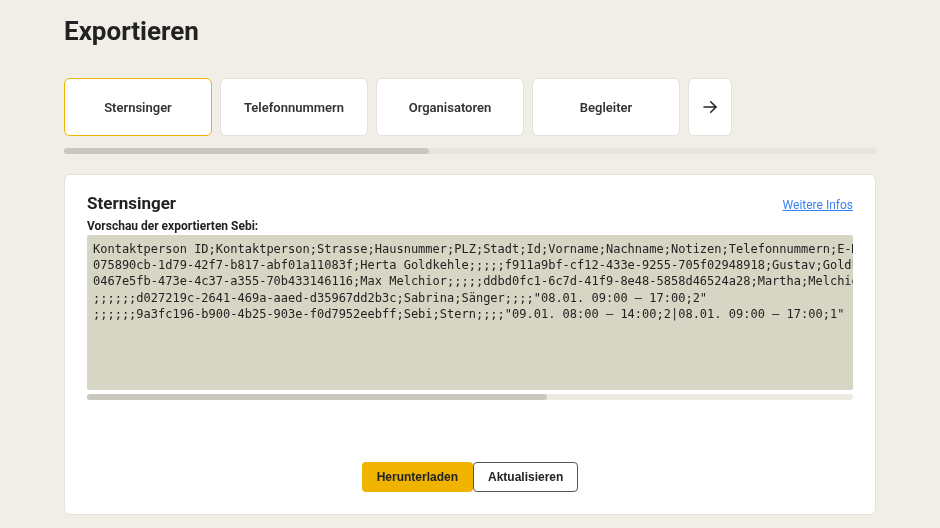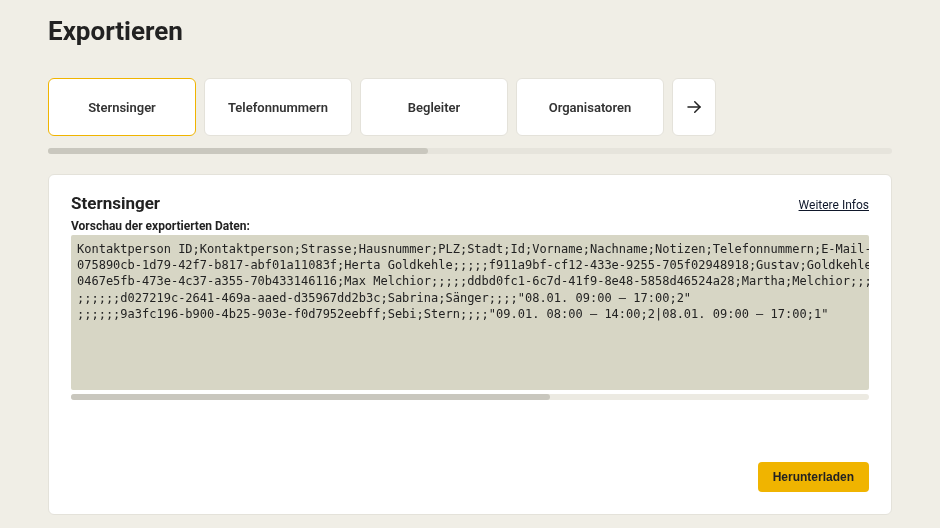--- a/index.html
+++ b/index.html
@@ -5,21 +5,21 @@
   * { box-sizing: border-box; margin: 0; padding: 0; }
   body {
     font-family: -apple-system, BlinkMacSystemFont, "Segoe UI", Roboto, Helvetica, Arial, sans-serif;
     background: #f0eee6;
     width: 940px;
     height: 528px;
     overflow: hidden;
     color: #222;
   }
   .page {
-    padding: 0 48px;
+    padding: 0 64px;
   }
   .page-title {
     font-size: 26px;
     font-weight: 700;
     margin-top: 16px;
     margin-bottom: 32px;
   }
   .tabs-wrapper {
     position: relative;
   }
@@ -86,21 +86,21 @@
     justify-content: space-between;
     margin-bottom: 6px;
   }
   .card-title {
     font-size: 17px;
     font-weight: 700;
   }
   .card-link {
     font-size: 12px;
     text-decoration: underline;
-    color: #0f172a;
+    color: #3b82f6;
     cursor: pointer;
   }
   .preview-label {
     font-size: 12px;
     font-weight: 700;
     margin-bottom: 2px;
   }
   .preview-box-wrapper {
     position: relative;
   }
@@ -127,21 +127,21 @@
     position: absolute;
     left: 0;
     top: 0;
     height: 6px;
     width: 60%;
     background: #c9c7be;
     border-radius: 3px;
   }
   .card-footer {
     display: flex;
-    justify-content: flex-end;
+    justify-content: center;
     align-items: center;
     margin-top: 62px;
   }
   .btn {
     display: inline-flex;
     align-items: center;
     justify-content: center;
     height: 30px;
     padding: 0 14px;
     font-size: 12px;
@@ -169,50 +169,51 @@
 
   <div class="tabs-wrapper">
     <div class="tabs-row">
       <div class="tab active">
         <span>Sternsinger</span>
       </div>
       <div class="tab">
         <span>Telefonnummern</span>
       </div>
       <div class="tab">
+        <span>Organisatoren</span>
+      </div>
+      <div class="tab">
         <span>Begleiter</span>
-      </div>
-      <div class="tab">
-        <span>Organisatoren</span>
       </div>
       <div class="tab-arrow" aria-label="weiter">
         <svg class="arrow-svg" viewBox="0 0 24 24" fill="none" stroke="#222" stroke-width="2" stroke-linecap="round" stroke-linejoin="round">
           <line x1="4" y1="12" x2="20" y2="12"></line>
           <polyline points="13 5 20 12 13 19"></polyline>
         </svg>
       </div>
     </div>
     <div class="tabs-scrollbar">
       <div class="tabs-scrollbar-thumb"></div>
     </div>
   </div>
 
   <div class="card">
     <div class="card-header">
       <div class="card-title">Sternsinger</div>
       <a class="card-link">Weitere Infos</a>
     </div>
-    <div class="preview-label">Vorschau der exportierten Daten:</div>
+    <div class="preview-label">Vorschau der exportierten Sebi:</div>
     <div class="preview-box-wrapper">
       <div class="preview-box" id="preview-box">Kontaktperson ID;Kontaktperson;Strasse;Hausnummer;PLZ;Stadt;Id;Vorname;Nachname;Notizen;Telefonnummern;E-Mail-Adressen;Eing
 075890cb-1d79-42f7-b817-abf01a11083f;Herta Goldkehle;;;;;f911a9bf-cf12-433e-9255-705f02948918;Gustav;Goldkehle;Weitere Anga
 0467e5fb-473e-4c37-a355-70b433146116;Max Melchior;;;;;ddbd0fc1-6c7d-41f9-8e48-5858d46524a28;Martha;Melchior;;;;"09.01. 08:00
 ;;;;;;d027219c-2641-469a-aaed-d35967dd2b3c;Sabrina;Sänger;;;;"08.01. 09:00 – 17:00;2"
 ;;;;;;9a3fc196-b900-4b25-903e-f0d7952eebff;Sebi;Stern;;;;"09.01. 08:00 – 14:00;2|08.01. 09:00 – 17:00;1"</div>
       <div class="preview-scrollbar">
         <div class="preview-scrollbar-thumb"></div>
       </div>
     </div>
     <div class="card-footer">
       <button class="btn btn-primary">Herunterladen</button>
+      <button class="btn btn-secondary">Aktualisieren</button>
     </div>
   </div>
 </div>
 
 </body></html>

